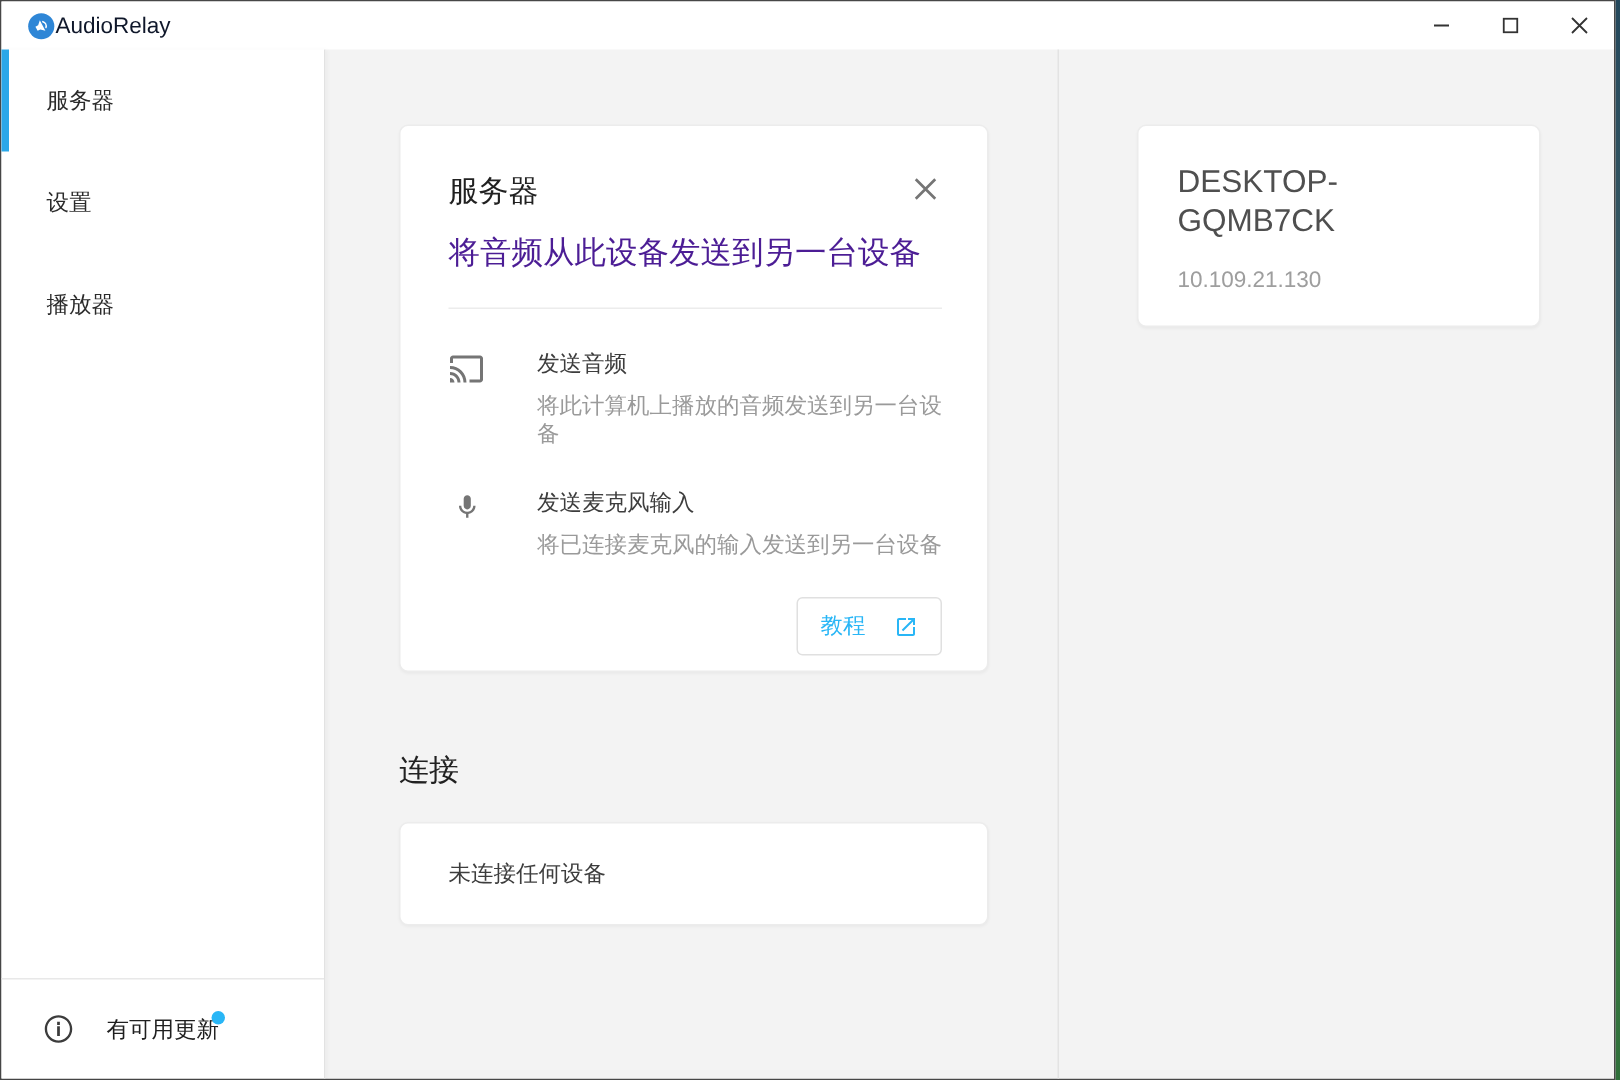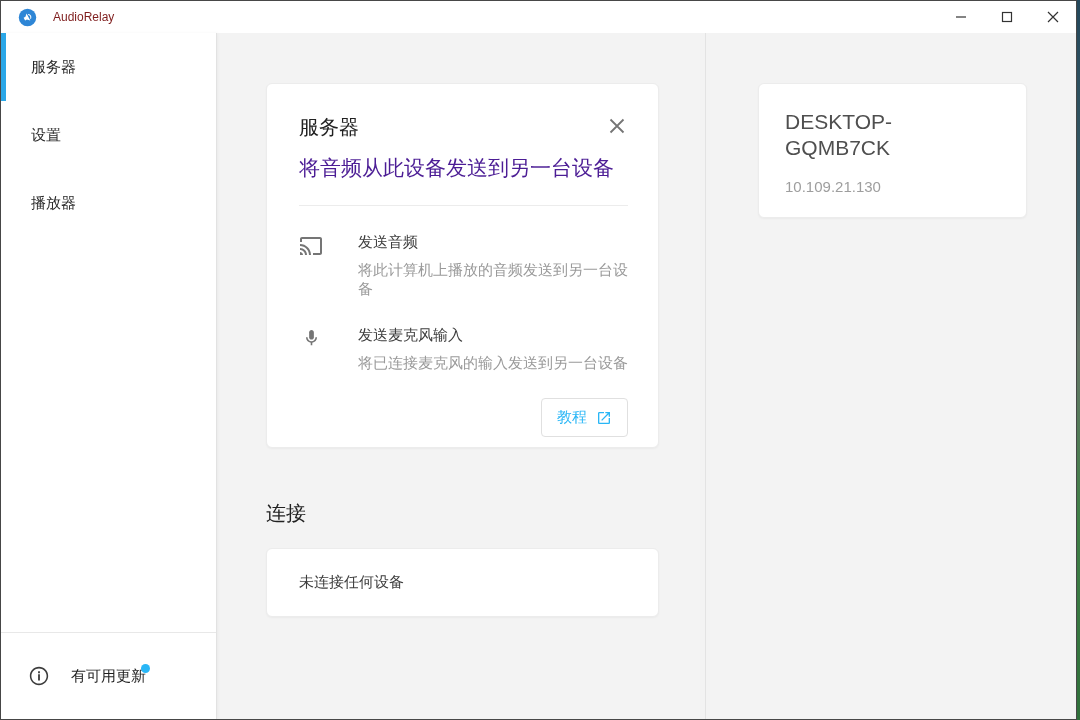--- a/index.html
+++ b/index.html
@@ -18,21 +18,21 @@
     display:flex; flex-direction:column;
   }
   
   .titlebar {
     height:32px; flex:0 0 32px;
     display:flex; align-items:center;
     background:#fff;
     padding-left:17px;
   }
   .logo { width:19px; height:19px; flex:0 0 19px; }
-  .app-title { font-size:12px; color:#7f1d1d; margin-left:16px; flex:1; }
+  .app-title { font-size:15px; color:#0f172a; margin-left:0; flex:1; }
   .win-controls { display:flex; height:32px; }
   .win-btn {
     width:46px; height:32px;
     display:flex; align-items:center; justify-content:center;
     cursor:default;
   }
   .win-btn svg { display:block; }
   
   .body-row { flex:1; display:flex; min-height:0; }
   
@@ -45,21 +45,21 @@
   .nav-item {
     height:68px; display:flex; align-items:center;
     padding-left:30px; font-size:15px; color:#2b2b2b;
     position:relative; cursor:pointer;
   }
   .nav-item.active::before {
     content:""; position:absolute; left:0; top:0;
     width:5px; height:68px; background:#2aa7e8;
   }
   .sidebar-footer {
-    position:absolute; left:0; right:0; bottom:0; height:87px;
+    position:absolute; left:0; right:0; bottom:0; height:67px;
     border-top:1px solid #e8e8e8;
     display:flex; align-items:center;
     padding-left:27px;
   }
   .update-text { font-size:15px; color:#1f1f1f; margin-left:21px; position:relative; }
   .update-badge {
     position:absolute; top:-3px; right:-4px;
     width:9px; height:9px; border-radius:50%; background:#29b6f6;
   }
   
@@ -78,21 +78,21 @@
   .card-title { font-size:20px; font-weight:400; color:#212121; }
   .close-btn { margin-top:3px; margin-right:2px; cursor:pointer; line-height:0; }
   .card-sub { margin-top:13px; font-size:21px; color:#4c1d95; }
   .card-divider { margin-top:23px; border-top:1px solid #ececec; }
   .feature { display:flex; margin-top:27px;gap:21px; }
   .feature-icon { width:24px; flex:0 0 24px; margin-right:14px; margin-top:1px; line-height:0; }
   .feature-title { font-size:15px; color:#3d3d3d; }
   .feature-desc { font-size:15px; color:#9a9a9a; margin-top:9px; }
   .tutorial-row { display:flex; justify-content:flex-end; margin-top:25px; }
   .tutorial-btn {
-    display:flex; align-items:center; gap:9px;
+    display:flex; align-items:center; gap:19px;
     border:1px solid #e0e0e0; border-radius:4px; background:#fff;
     padding:9px 15px; font-size:15px; color:#29b6f6; cursor:pointer;
     font-family:inherit;
   }
   .section-heading { margin-top:52px; font-size:20px; color:#212121; }
   .connections-card {
     margin-top:21px; width:393px; height:69px;
     display:flex; align-items:center; padding-left:32px;
     font-size:15px; color:#3d3d3d;
   }

